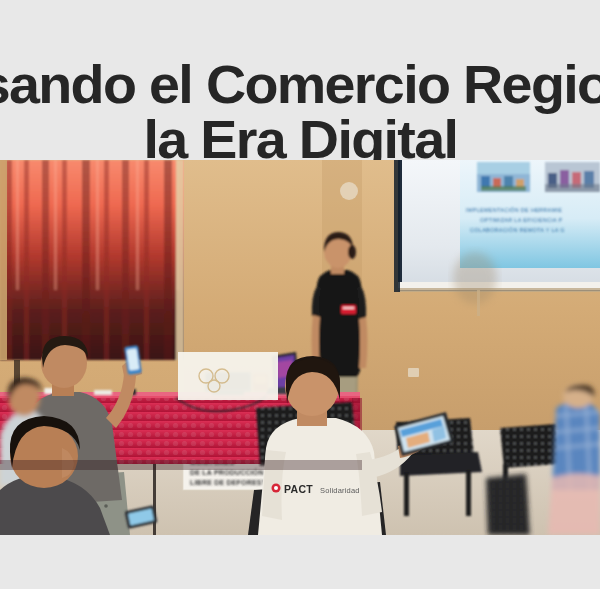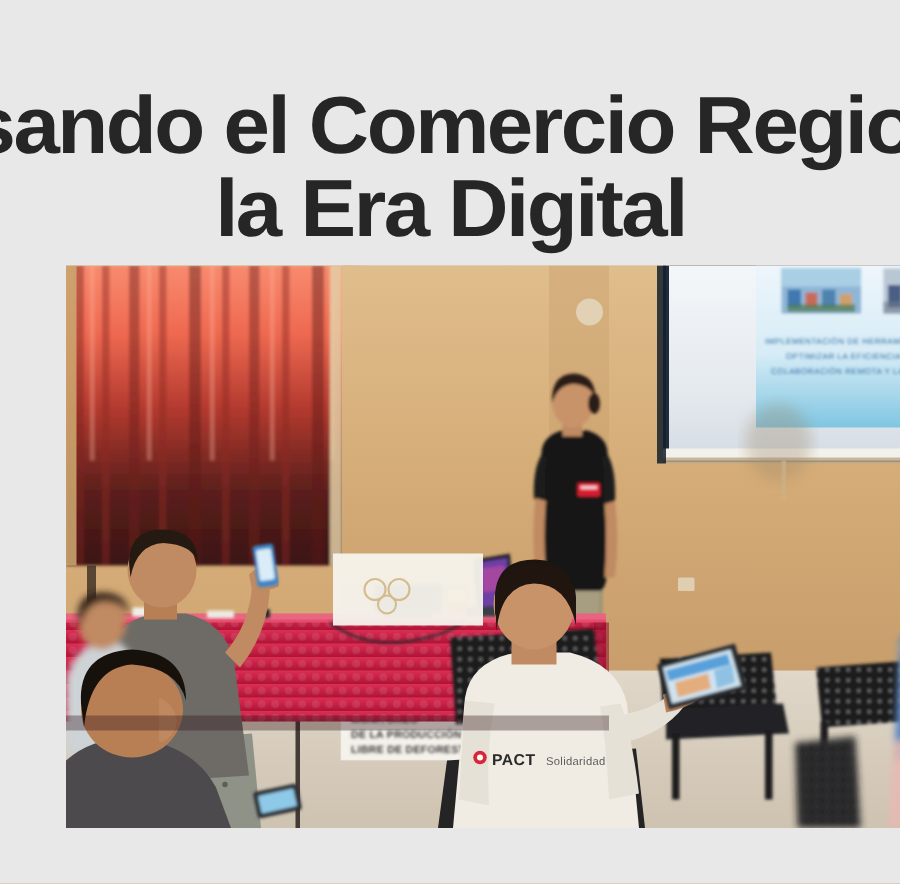--- a/index.html
+++ b/index.html
@@ -26,22 +26,22 @@
     white-space:nowrap;
     text-align:center;
     font-stretch:condensed;
     transform:scaleX(1.03);
   }
   .headline-line.l1{font-size:54px;line-height:60px;margin-top:16px;}
   .headline-line.l2{font-size:54px;line-height:58px;margin-top:-4px;}
 
   
   .photo{
-    position:absolute;left:0;top:177px;width:556px;height:375px;
-    overflow:hidden;background:#c9b79a;margin-left:44px;
+    position:absolute;left:0;top:160px;width:600px;height:375px;
+    overflow:hidden;background:#c9b79a;
   }
   .photo svg{display:block;width:600px;height:375px;}
 </style>
 </head>
 <body style="background: rgb(232, 232, 232);">
 
 <div class="headline">
   <div class="headline-line l1" style="color: rgb(38, 38, 38);">Impulsando el Comercio Regional en</div>
   <div class="headline-line l2" style="color: rgb(38, 38, 38);">la Era Digital</div>
 </div>

